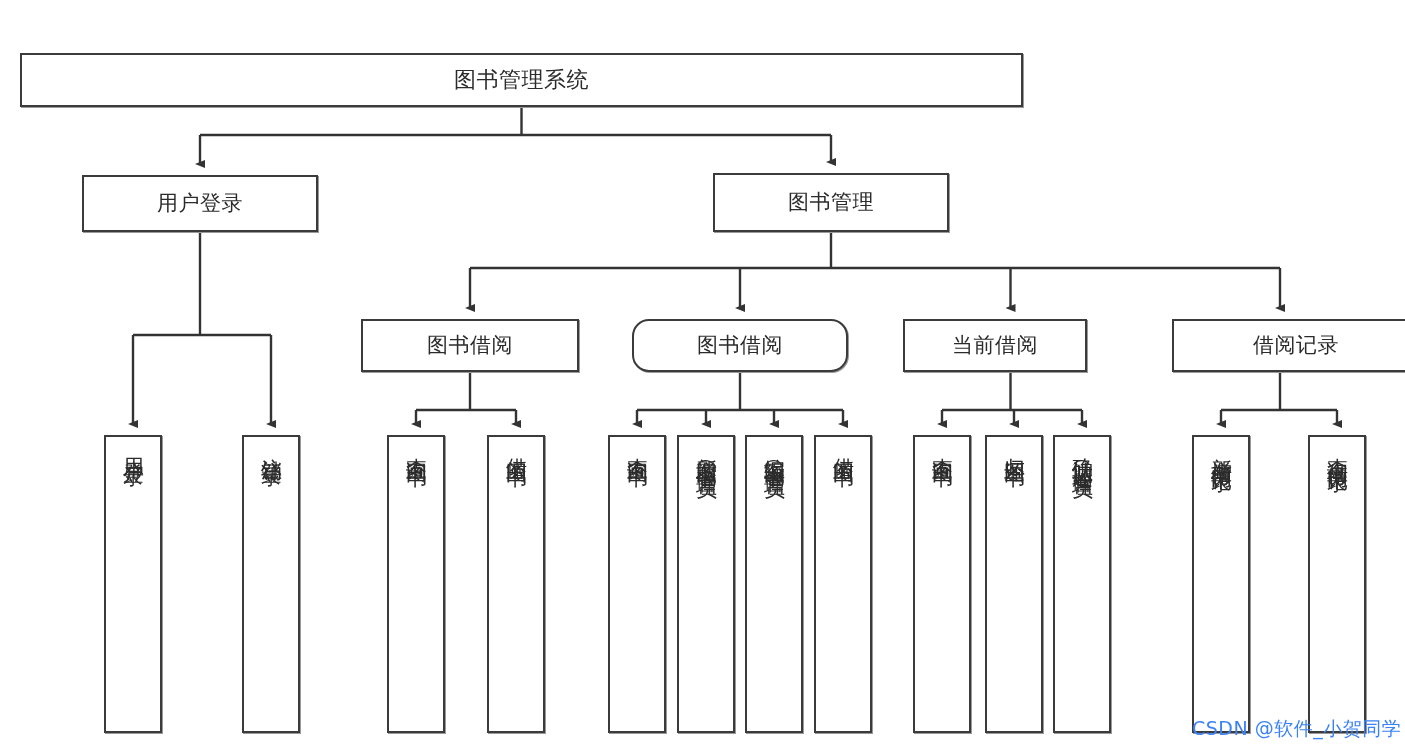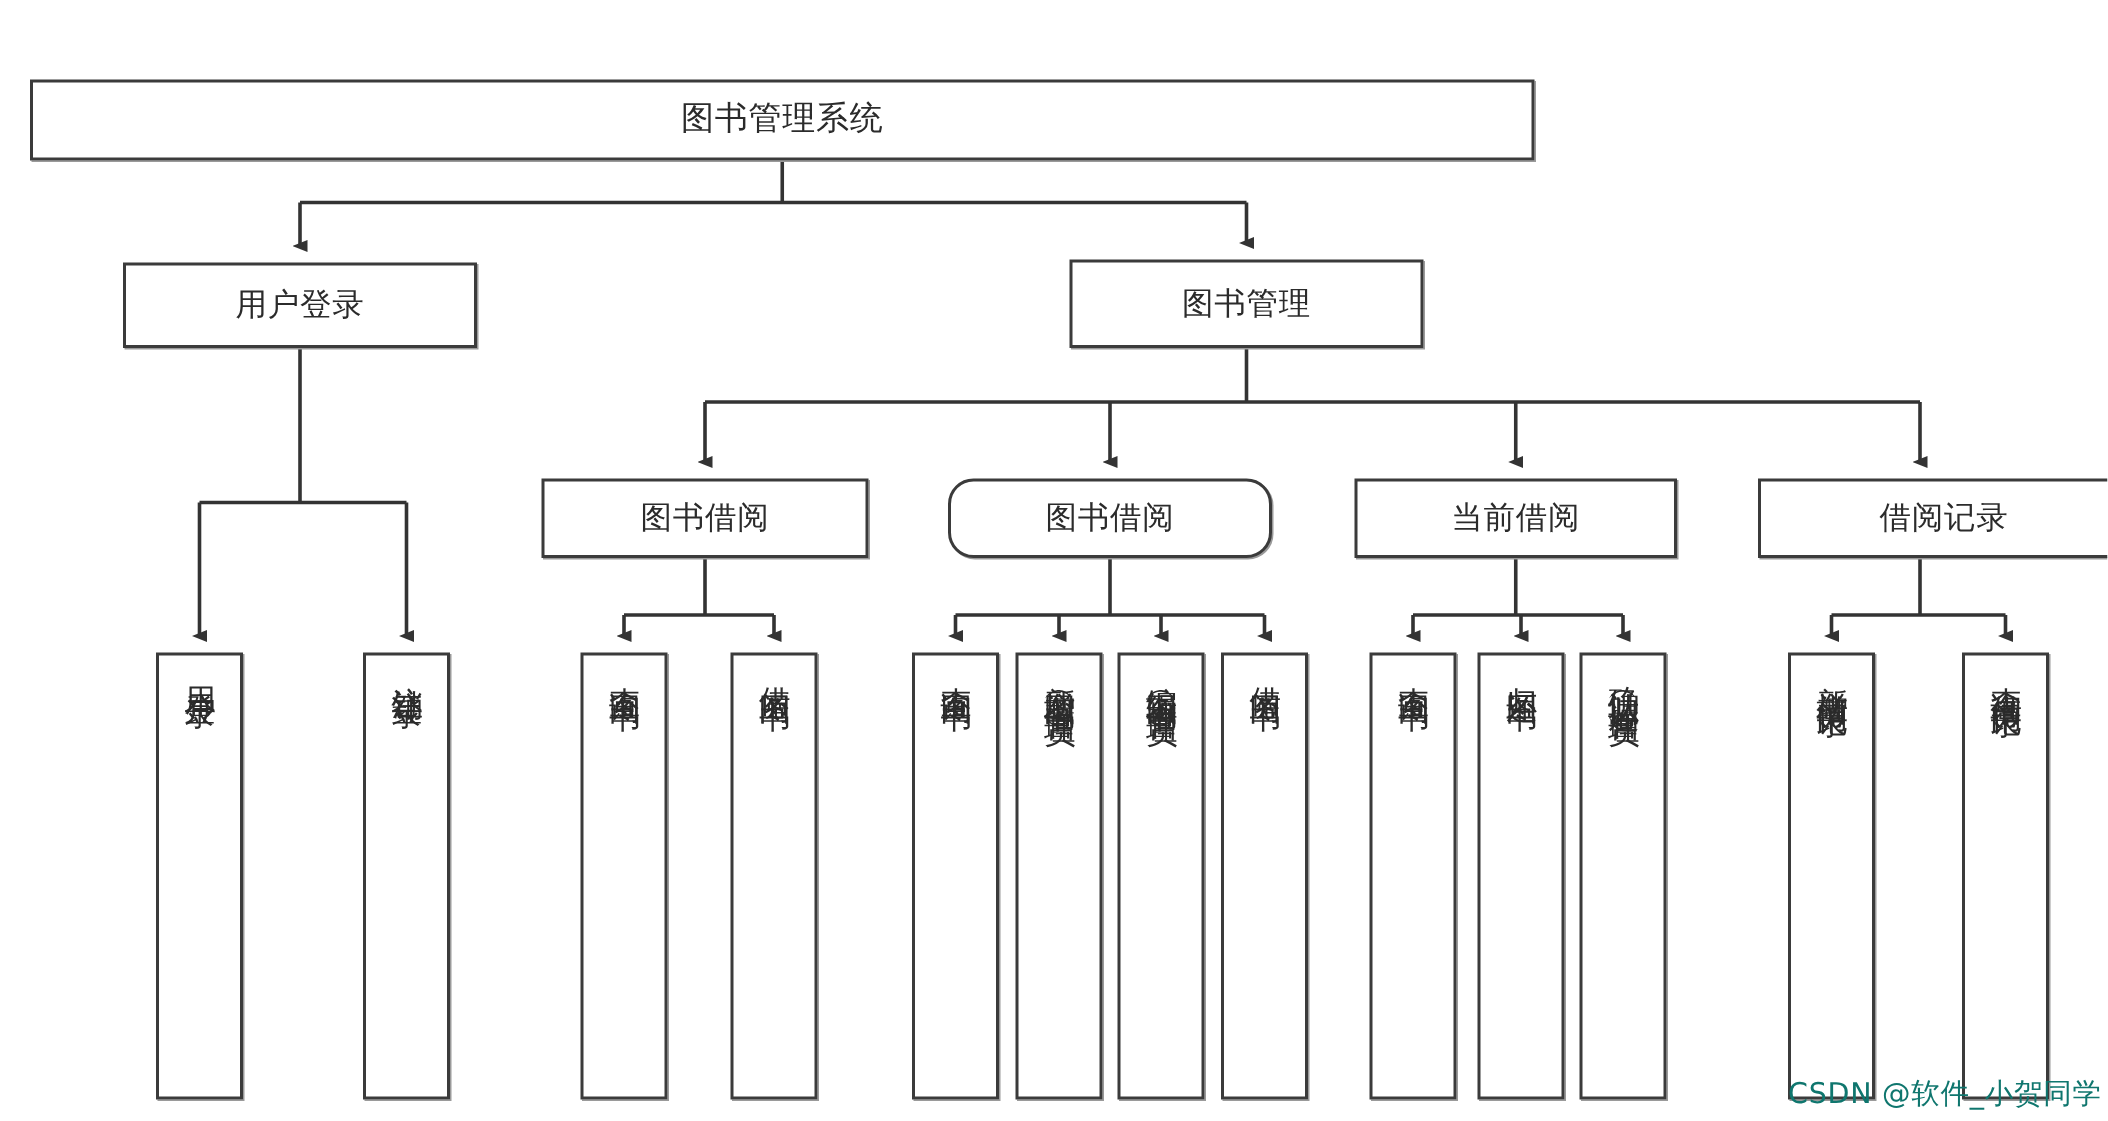--- a/index.html
+++ b/index.html
@@ -61,21 +61,21 @@
     writing-mode: vertical-rl;
     text-orientation: upright;
     font-size: 21px;
     line-height: 1.0;
     letter-spacing: 3px;
     white-space: nowrap;
   }
   .watermark {
     position: absolute;
     font-size: 19px;
-    color: #0f766e;
+    color: #3b82f6;
     white-space: nowrap;
     letter-spacing: 0.5px;
     user-select: none;
   }
 </style>
 </head>
 <body>
 
 <div id="canvas">
   <svg id="edges" viewBox="0 0 1405 747" xmlns="http://www.w3.org/2000/svg">
@@ -130,21 +130,21 @@
       </div>
       <div class="node horiz" style="left: 713px; top: 173px; width: 236px; height: 59px;">
         <span class="label">图书管理</span>
       </div>
       <div class="node horiz" style="left: 361px; top: 319px; width: 218px; height: 53px;">
         <span class="label">图书借阅</span>
       </div>
       <div class="node horiz" style="left: 632px; top: 319px; width: 216px; height: 53px; border-radius: 17px;">
         <span class="label">图书借阅</span>
       </div>
-      <div class="node horiz" style="left: 903px; top: 319px; width: 215px; height: 53px;">
+      <div class="node horiz" style="left: 903px; top: 319px; width: 184px; height: 53px;">
         <span class="label">当前借阅</span>
       </div>
       <div class="node horiz" style="left: 1172px; top: 319px; width: 248px; height: 53px;">
         <span class="label">借阅记录</span>
       </div>
       <div class="node vert" style="left: 104px; top: 435px; width: 58px; height: 298px;">
         <span class="label">用户登录</span>
       </div>
       <div class="node vert" style="left: 242px; top: 435px; width: 58px; height: 298px;">
         <span class="label">注销登录</span>

